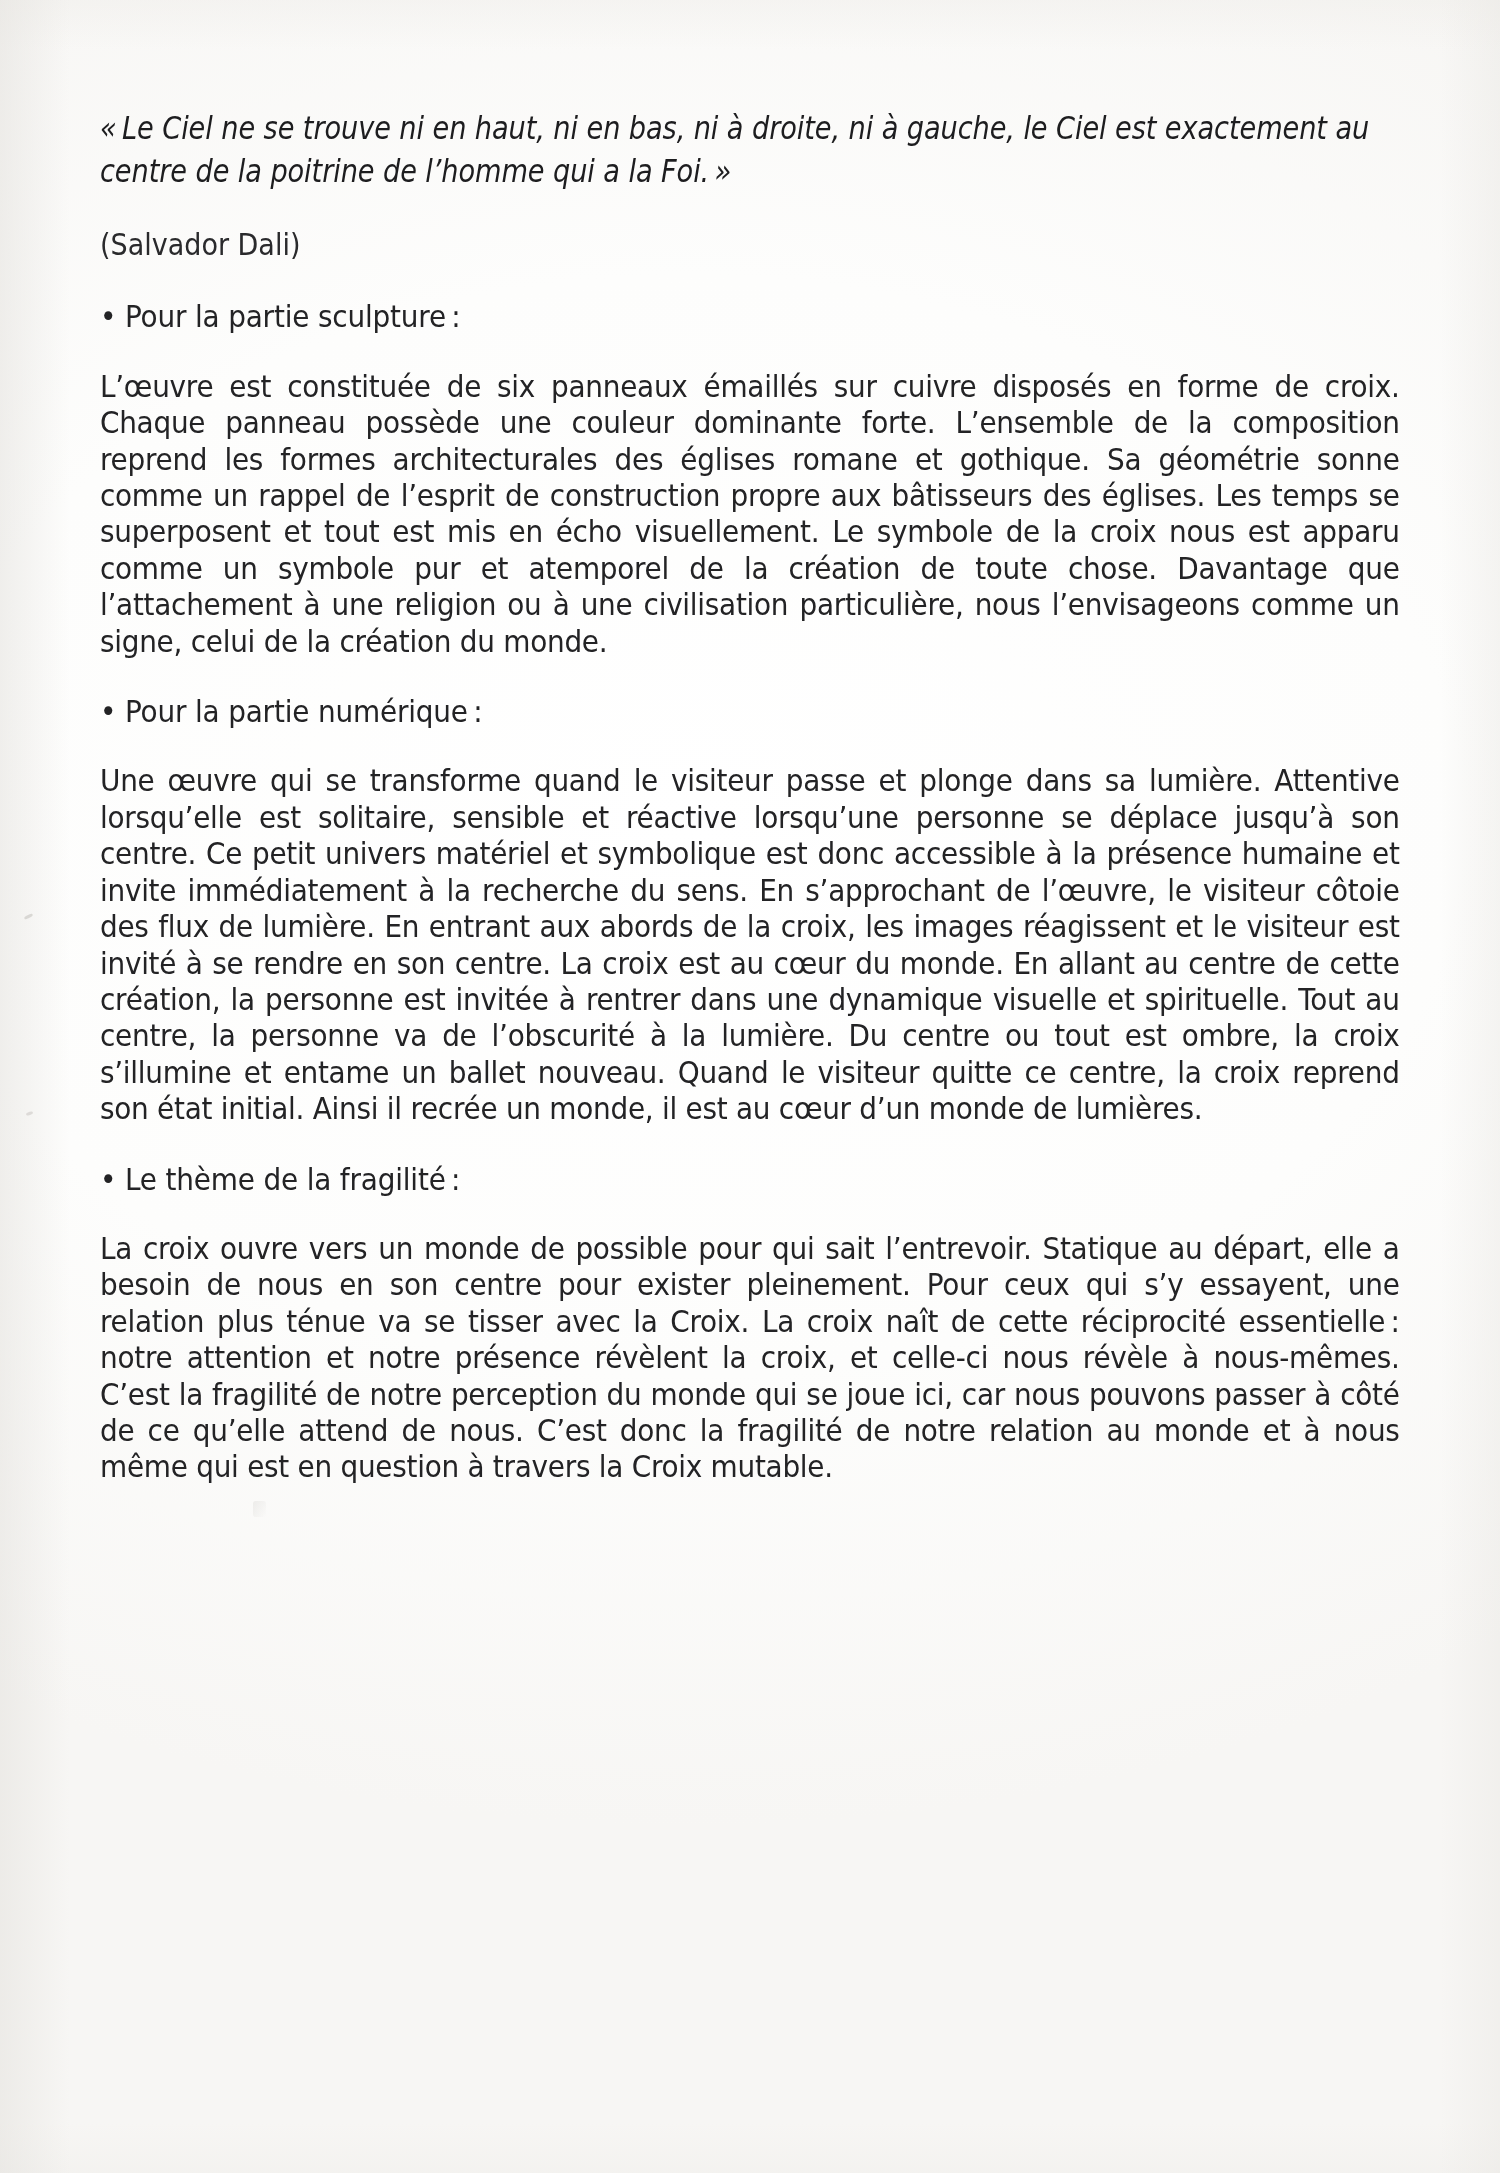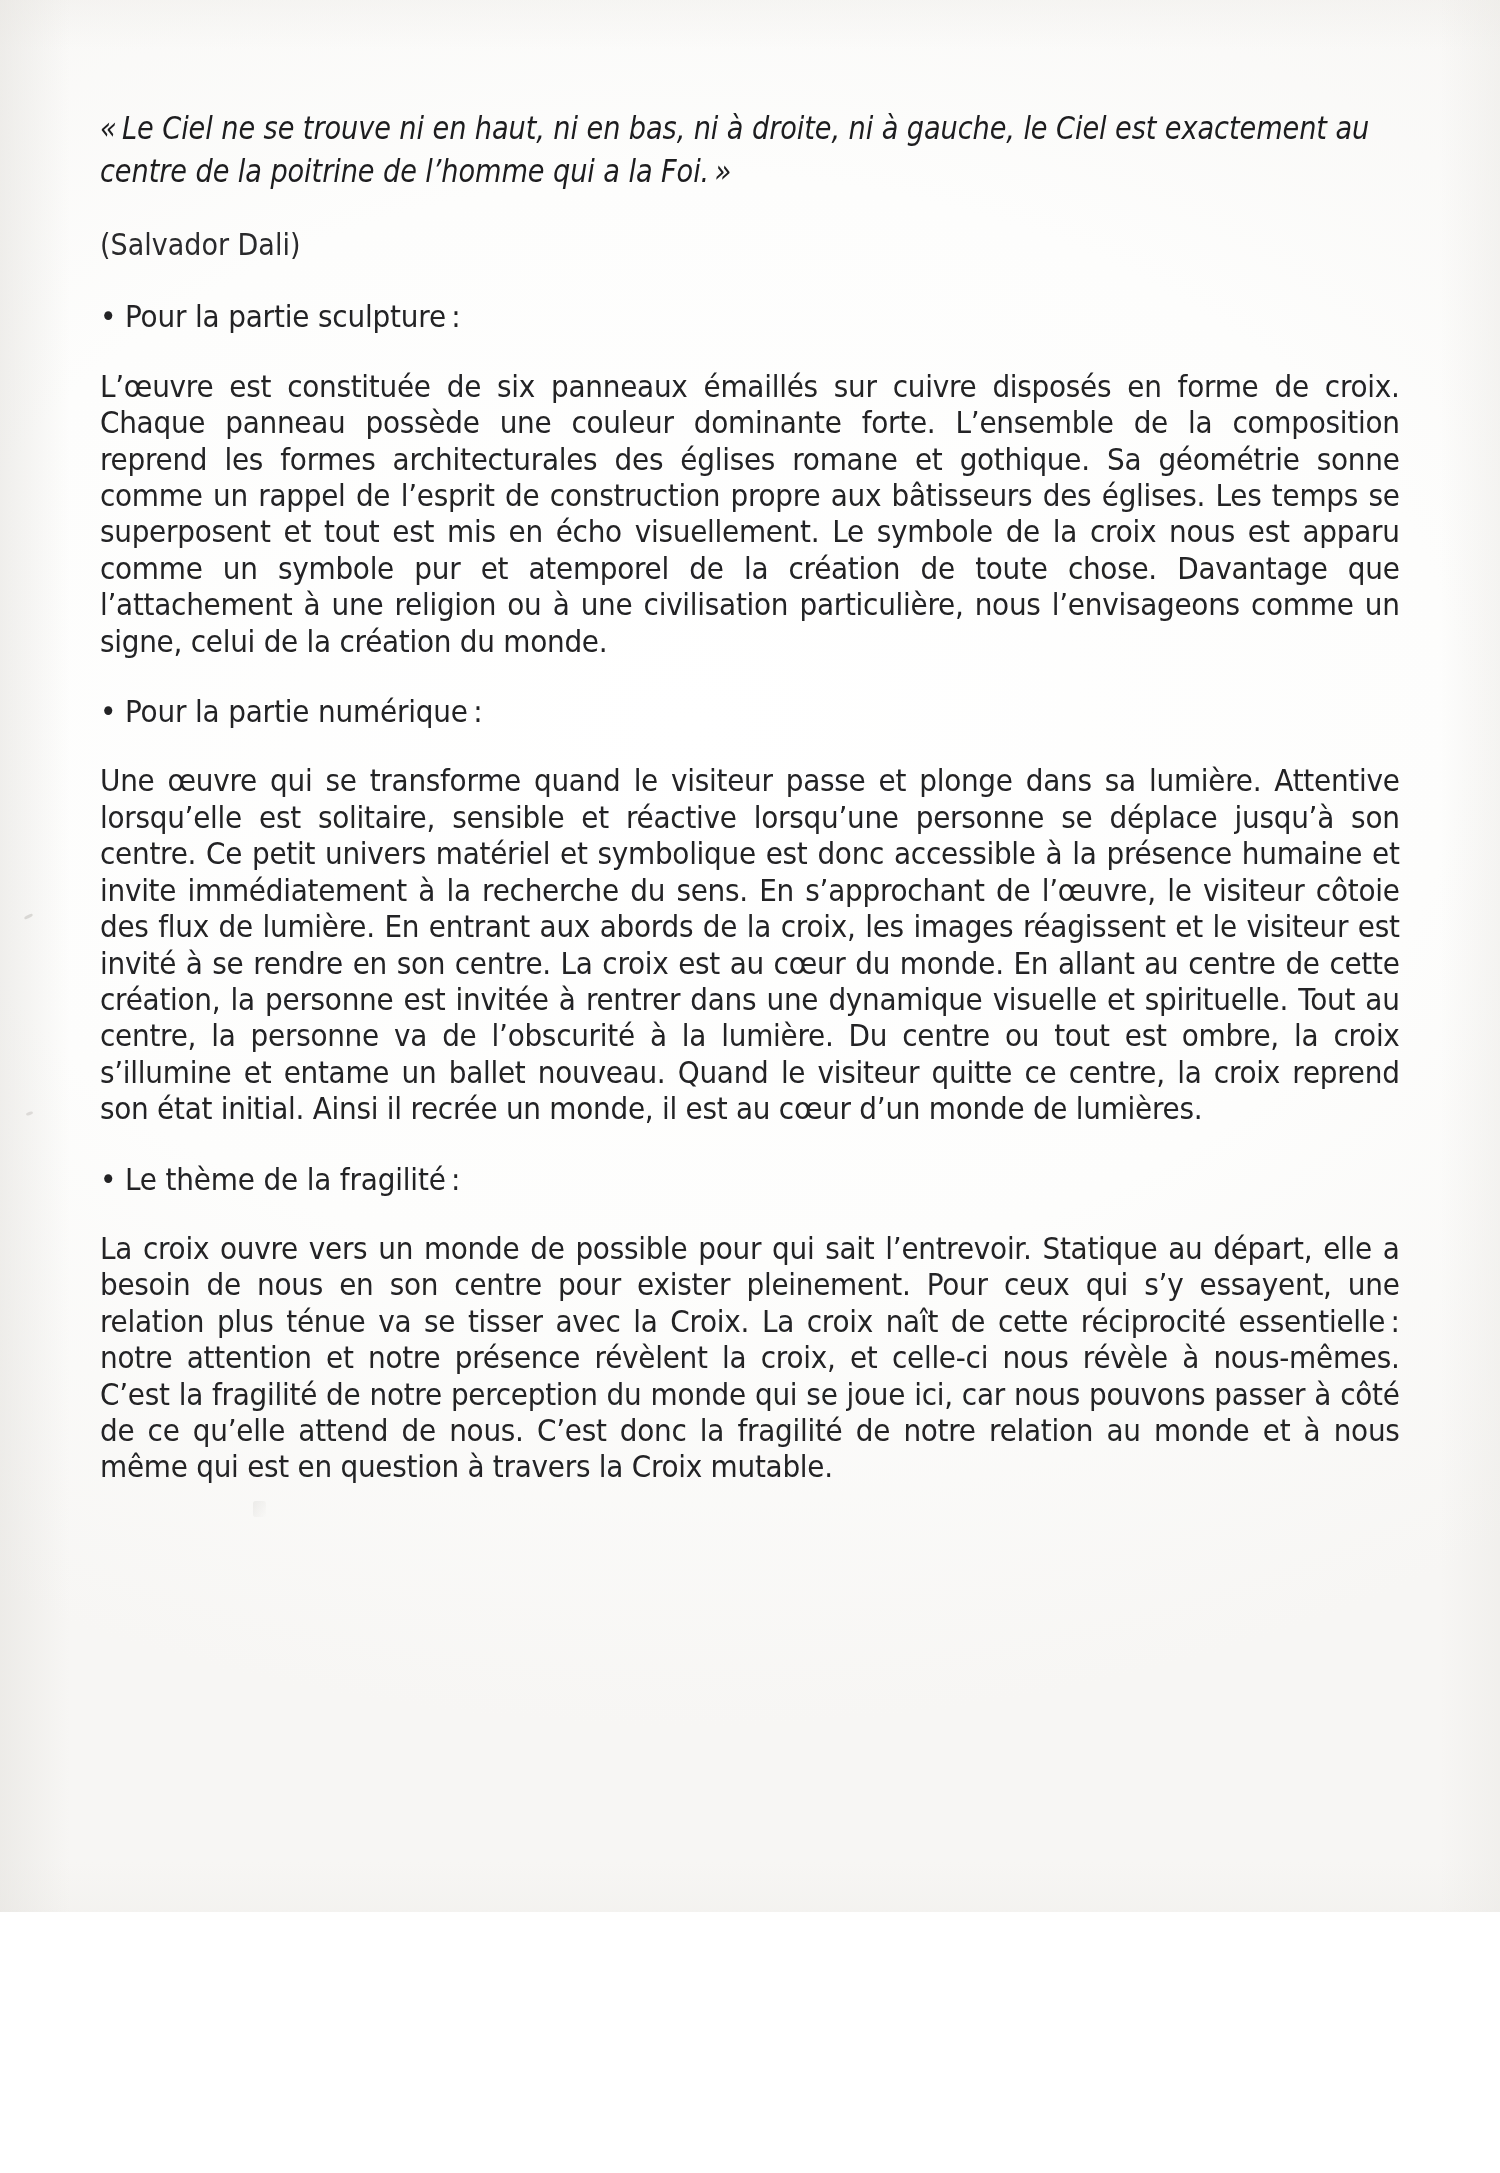--- a/index.html
+++ b/index.html
@@ -10,21 +10,21 @@
     width: 1500px;
     height: 2173px;
     background: #ffffff;
     font-family: "DejaVu Sans", sans-serif;
     overflow: hidden;
   }
 
   #page {
     position: relative;
     width: 1500px;
-    height: 1912px;
+    height: 2173px;
     background:
       radial-gradient(ellipse 1400px 1000px at 46% 38%, #ffffff 0%, #fdfdfc 55%, #f7f6f4 100%);
     box-sizing: border-box;
   }
 
   
   #page::before {
     content: "";
     position: absolute;
     inset: 0;

